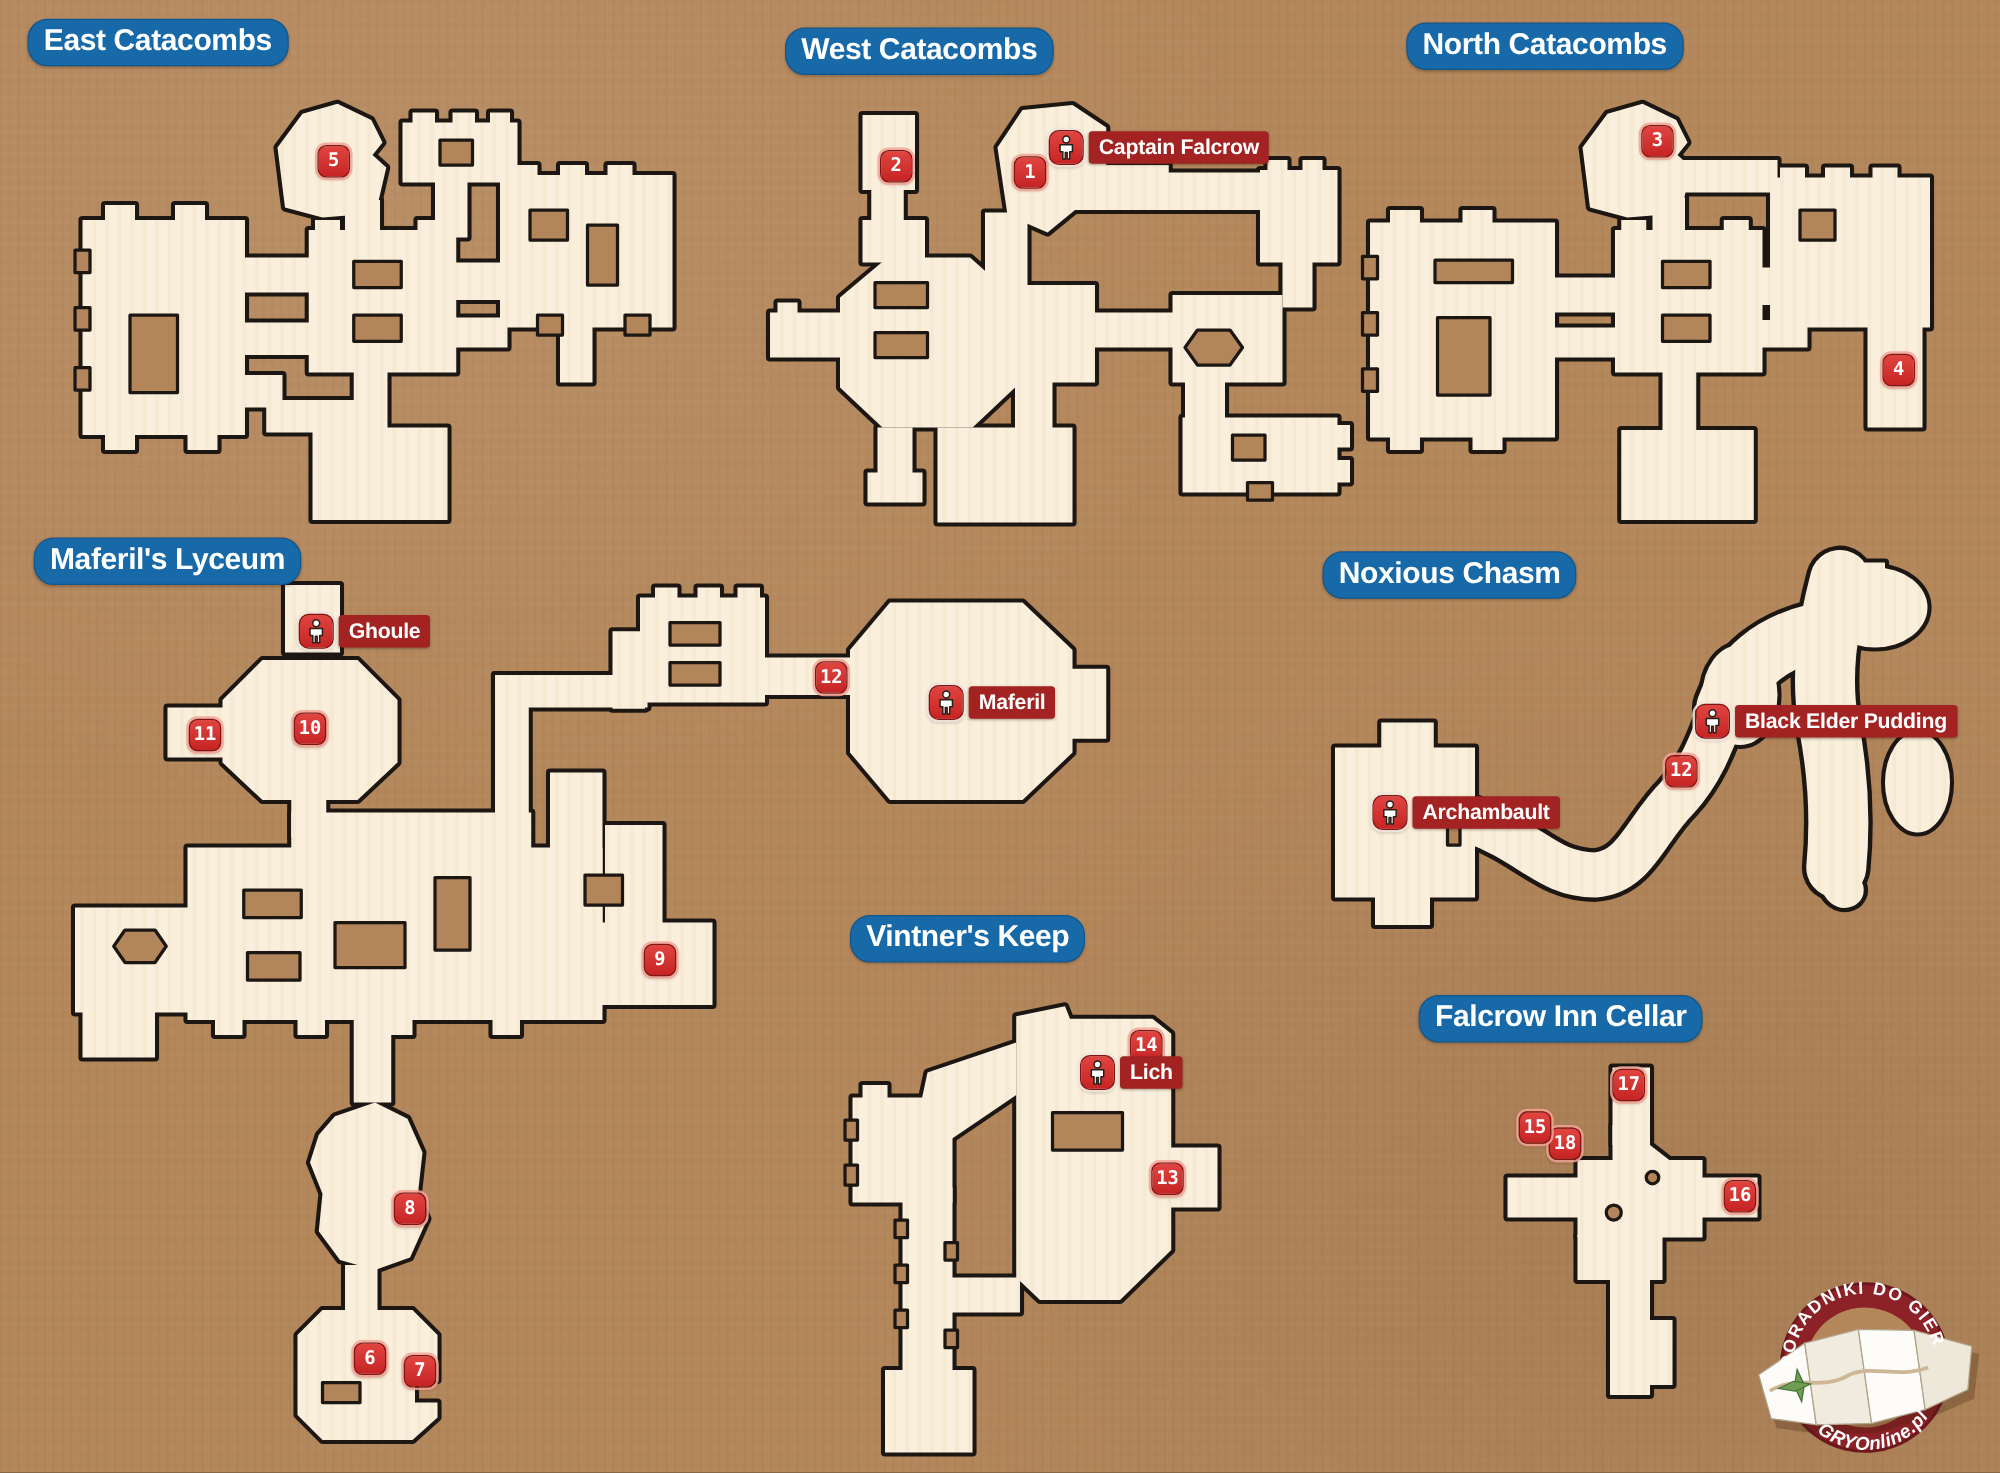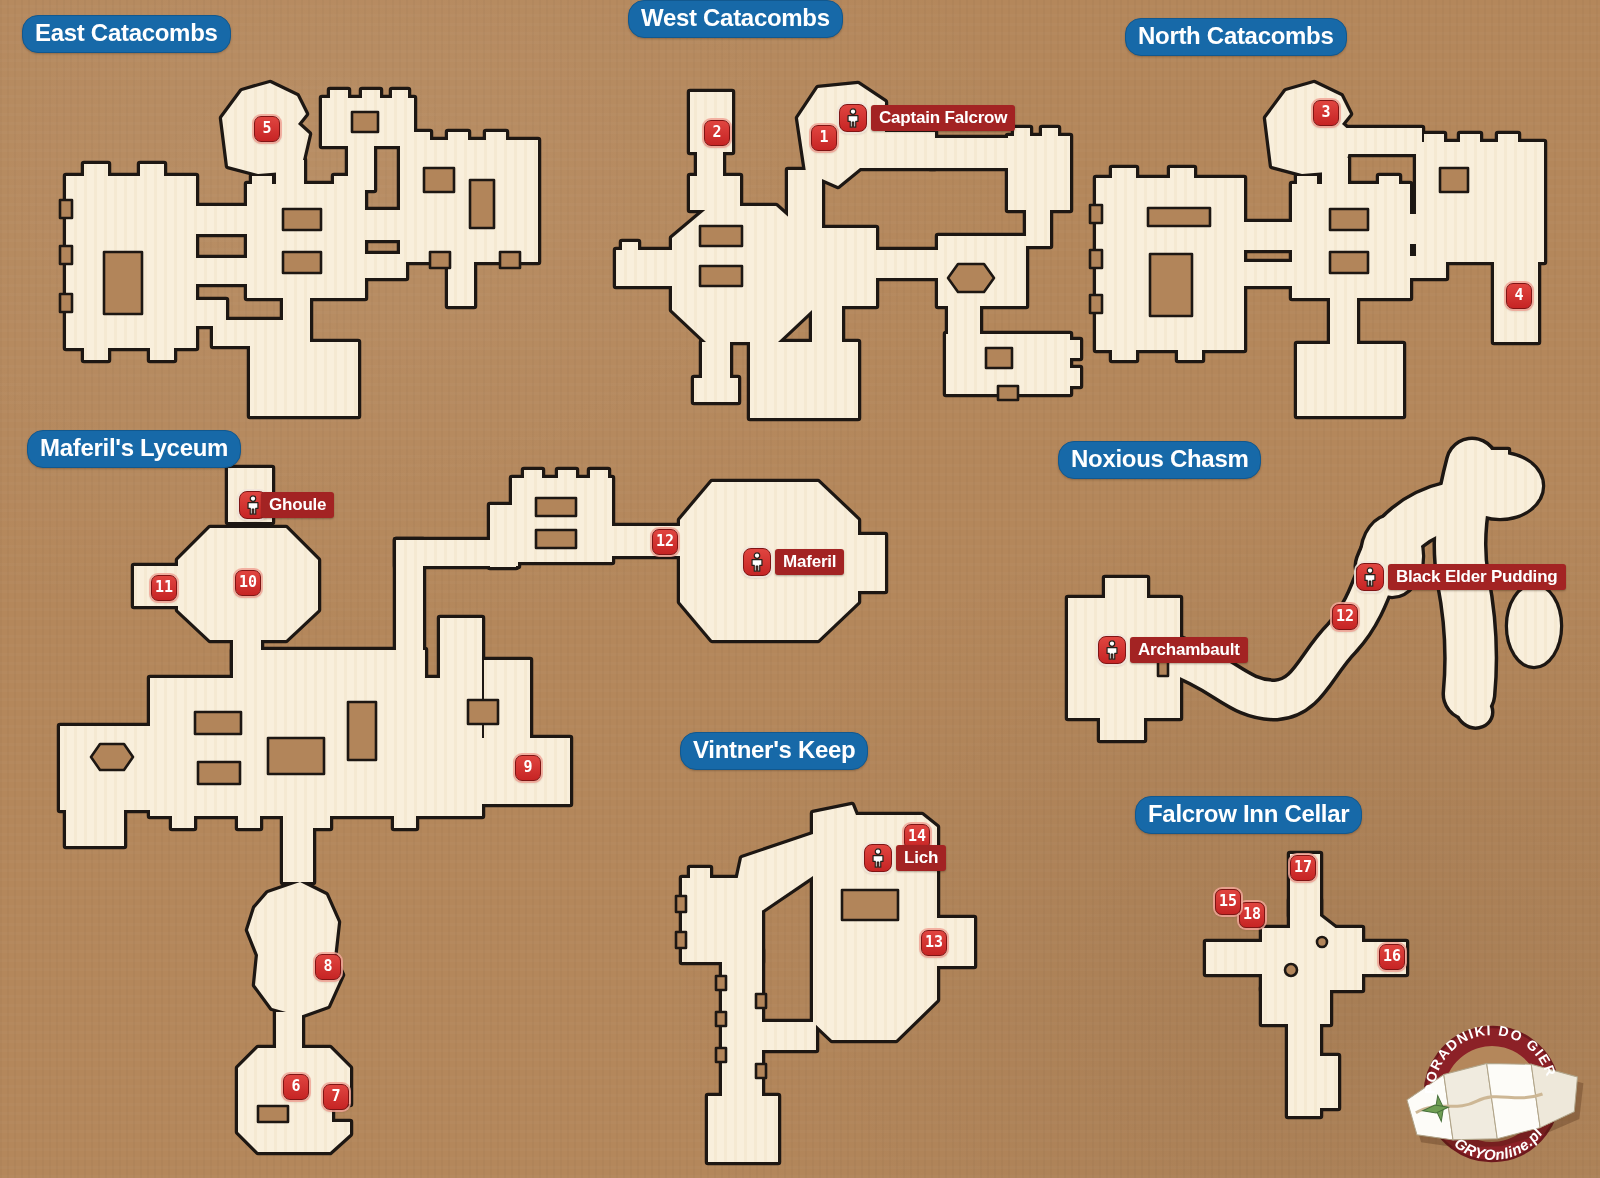--- a/index.html
+++ b/index.html
@@ -310,21 +310,21 @@
         <use href="#sc" class="f"></use>
       <g class="h">
         <circle cx="1322" cy="942" r="5"></circle>
           <circle cx="1291" cy="970" r="6"></circle>
       </g>
     </g>
   </svg>
 
   <div id="overlay">
       <div class="title" style="left: 22px; top: 15px;">East Catacombs</div>
-      <div class="title" style="left: 628px; top: 0;">West Catacombs</div>
+      <div class="title" style="left: 628px; top: 22px;">West Catacombs</div>
       <div class="title" style="left: 1125px; top: 18px;">North Catacombs</div>
       <div class="title" style="left: 1058px; top: 441px;">Noxious Chasm</div>
       <div class="title" style="left: 27px; top: 430px;">Maferil's Lyceum</div>
       <div class="title" style="left: 680px; top: 732px;">Vintner's Keep</div>
       <div class="title" style="left: 1135px; top: 796px;">Falcrow Inn Cellar</div>
       <div class="marker" style="left: 267px; top: 129px;">5</div>
       <div class="marker" style="left: 717px; top: 133px;">2</div>
       <div class="marker" style="left: 824px; top: 138px;">1</div>
       <div class="marker" style="left: 1326px; top: 113px;">3</div>
       <div class="marker" style="left: 1519px; top: 296px;">4</div>
@@ -352,21 +352,21 @@
       </div>
       <div class="npc-label" style="left: 871px; top: 118px;">Captain Falcrow</div>
       <div class="npc-icon" style="left: 253px; top: 505px;">
         <svg viewBox="0 0 24 24">
           <g fill="#ffffff" stroke="#26201a" stroke-width="1.3" stroke-linejoin="round">
             <circle cx="12" cy="5" r="3"></circle>
             <path d="M6.6,9.5 h10.8 v6.2 h-2.4 v6.3 h-2.2 v-5.6 h-1.6 v5.6 h-2.2 v-6.3 h-2.4 z"></path>
           </g>
         </svg>
       </div>
-      <div class="npc-label" style="left: 261px; top: 505px;">Ghoule</div>
+      <div class="npc-label" style="left: 271px; top: 505px;">Ghoule</div>
       <div class="npc-icon" style="left: 757px; top: 562px;">
         <svg viewBox="0 0 24 24">
           <g fill="#ffffff" stroke="#26201a" stroke-width="1.3" stroke-linejoin="round">
             <circle cx="12" cy="5" r="3"></circle>
             <path d="M6.6,9.5 h10.8 v6.2 h-2.4 v6.3 h-2.2 v-5.6 h-1.6 v5.6 h-2.2 v-6.3 h-2.4 z"></path>
           </g>
         </svg>
       </div>
       <div class="npc-label" style="left: 775px; top: 562px;">Maferil</div>
       <div class="npc-icon" style="left: 1370px; top: 577px;">

